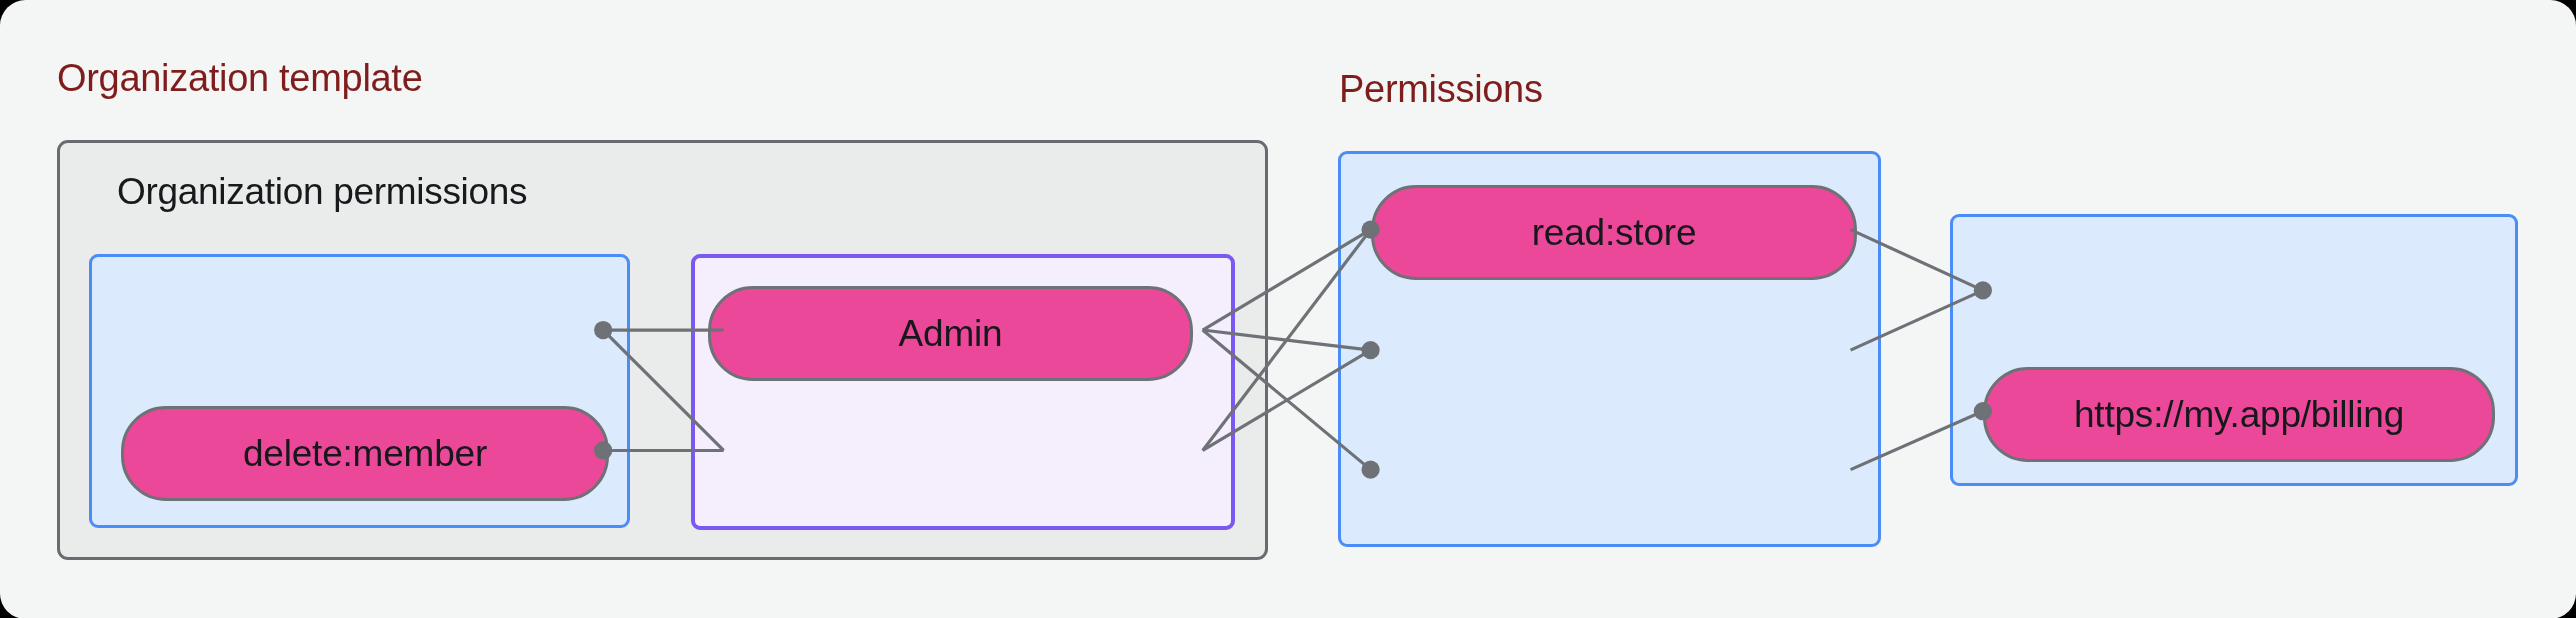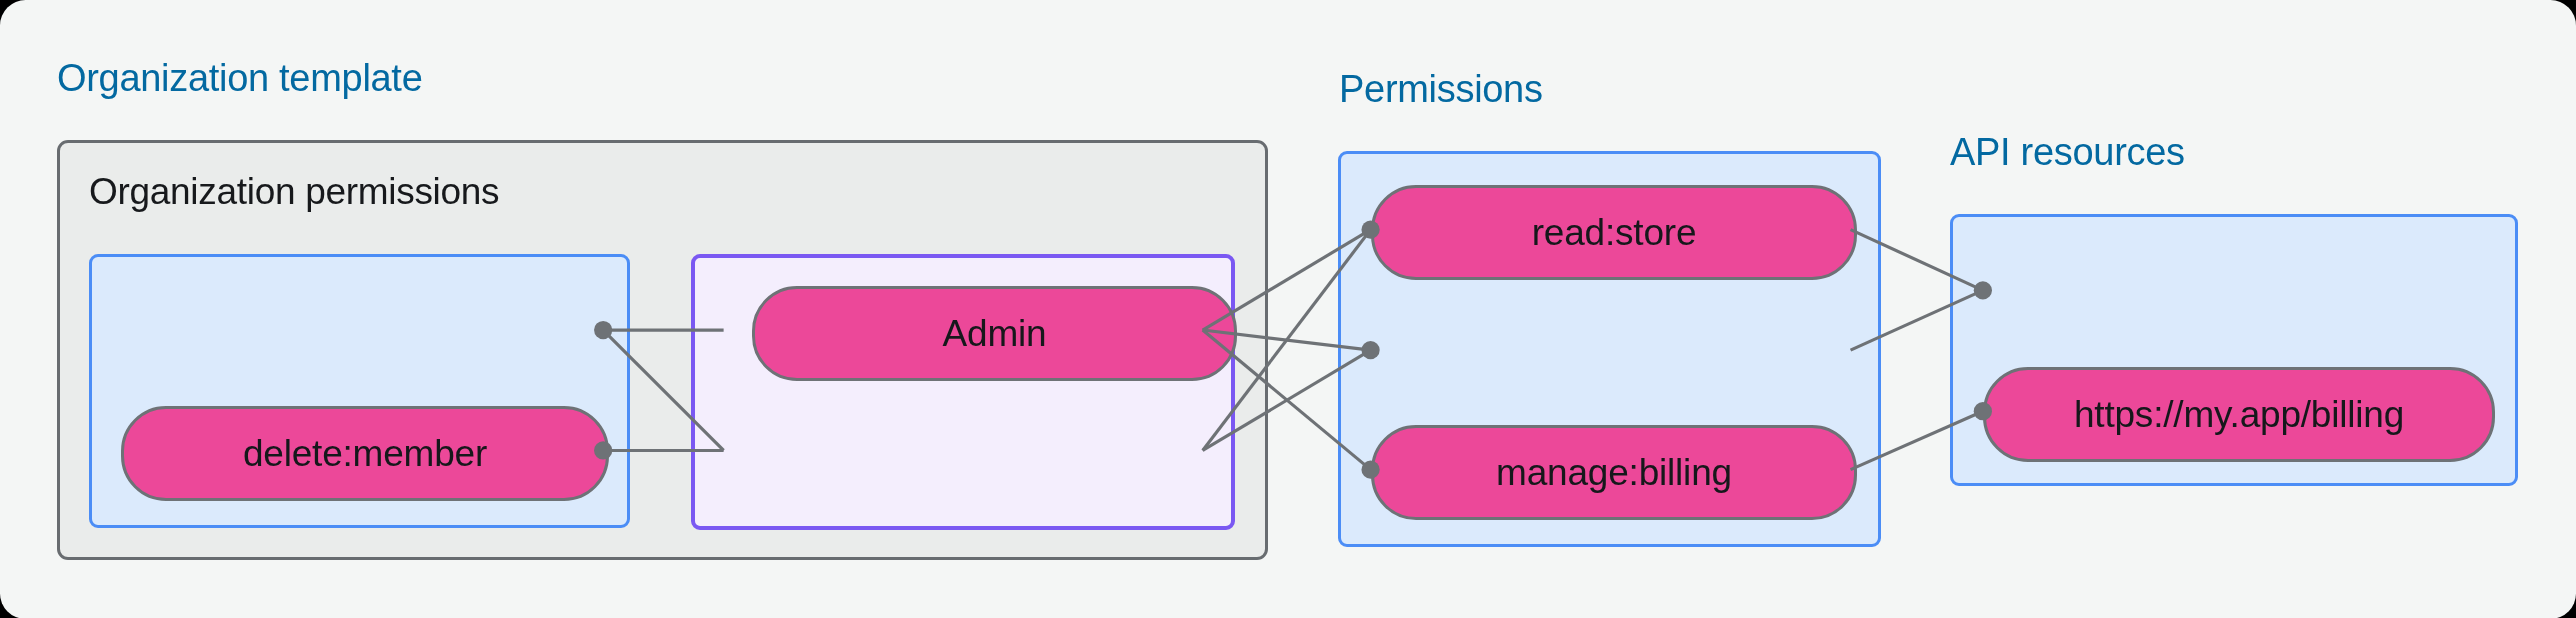--- a/index.html
+++ b/index.html
@@ -1,24 +1,24 @@
 <!DOCTYPE html>
 <html style="font-size:14.6px"><head>
 <meta charset="utf-8">
 <style>
   html,body{margin:0;padding:0;background:#000;}
   body{width:2576px;height:619px;position:relative;overflow:hidden;
        font-family:"Liberation Sans","DejaVu Sans",sans-serif;}
   .card{position:absolute;left:0;top:0;width:2576px;height:619px;
         background:#f4f6f5;border-radius:25.6px;}
   .abs{position:absolute;box-sizing:border-box;}
-  .sec-title{position:absolute;font-size:38px;font-weight:500;color:#0369a1;
+  .sec-title{position:absolute;font-size:38px;font-weight:500;color:#7f1d1d;
              letter-spacing:-0.3px;white-space:nowrap;line-height:1.1;text-align:center;}
   .group-label{position:absolute;font-size:37px;font-weight:500;color:#17191c;
-               letter-spacing:-0.3px;white-space:nowrap;line-height:1.1;}
+               letter-spacing:-0.3px;white-space:nowrap;line-height:1.1;margin-left:28px;}
   .outer-box{background:#eaeceb;border:3.7px solid #686c70;border-radius:11px;}
   .zone{border-radius:9px;}
   .zone.blue{background:#dbeafc;border:3.7px solid #4b8df6;}
   .zone.purple{background:#f4eefd;border:4.6px solid #7a58f2;}
   .pill{position:absolute;background:#ec4899;border:3.2px solid #6e7276;
         border-radius:45px;display:flex;align-items:center;justify-content:center;
         font-size:37px;color:#16181b;white-space:nowrap;letter-spacing:-0.2px;}
   svg.wires{position:absolute;left:0;top:0;width:2576px;height:619px;
             pointer-events:none;}
 </style>
@@ -30,28 +30,26 @@
   <div class="sec-title" style="left:57px;top:58px;">Organization template</div>
 
   <div class="abs outer-box" style="left:57px;top:140px;width:1211px;height:420px;"></div>
 
   <div class="group-label" style="left:89px;top:172px;">Organization permissions</div>
 
   <div class="abs zone blue" style="left:89px;top:254px;width:541px;height:274px;"></div>
   <div class="pill" style="left:121px;top:406px;width:482px;height:89px;">delete:member</div>
 
   <div class="abs zone purple" style="left:691px;top:254px;width:544px;height:276px;"></div>
-  <div class="pill" style="left:752px;top:286px;width:479px;height:89px;">Admin</div>
+  <div class="pill" style="left:708px;top:286px;width:479px;height:89px;">Admin</div>
 
   <div class="sec-title" style="left:1339px;top:69px;">Permissions</div>
   <div class="abs zone blue" style="left:1338px;top:151px;width:543px;height:396px;"></div>
   <div class="pill" style="left:1371px;top:185px;width:480px;height:89px;">read:store</div>
-  <div class="pill" style="left:1371px;top:425px;width:480px;height:89px;">manage:billing</div>
 
-  <div class="sec-title" style="left:1950px;top:132px;">API resources</div>
   <div class="abs zone blue" style="left:1950px;top:214px;width:568px;height:272px;"></div>
   <div class="pill" style="left:1983px;top:367px;width:506px;height:89px;text-align:center;">https://my.app/billing</div>
 
   <svg class="wires" viewBox="0 0 2823 678">
       <line x1="661" y1="361.5" x2="793" y2="361.5" stroke="#6e7276" stroke-width="3.5"></line>
       <line x1="661" y1="361.5" x2="793" y2="493.5" stroke="#6e7276" stroke-width="3.5"></line>
       <line x1="661" y1="493.5" x2="793" y2="493.5" stroke="#6e7276" stroke-width="3.5"></line>
       <line x1="1318" y1="361.5" x2="1502" y2="251.5" stroke="#6e7276" stroke-width="3.5"></line>
       <line x1="1318" y1="361.5" x2="1502" y2="383.5" stroke="#6e7276" stroke-width="3.5"></line>
       <line x1="1318" y1="361.5" x2="1502" y2="514.5" stroke="#6e7276" stroke-width="3.5"></line>

